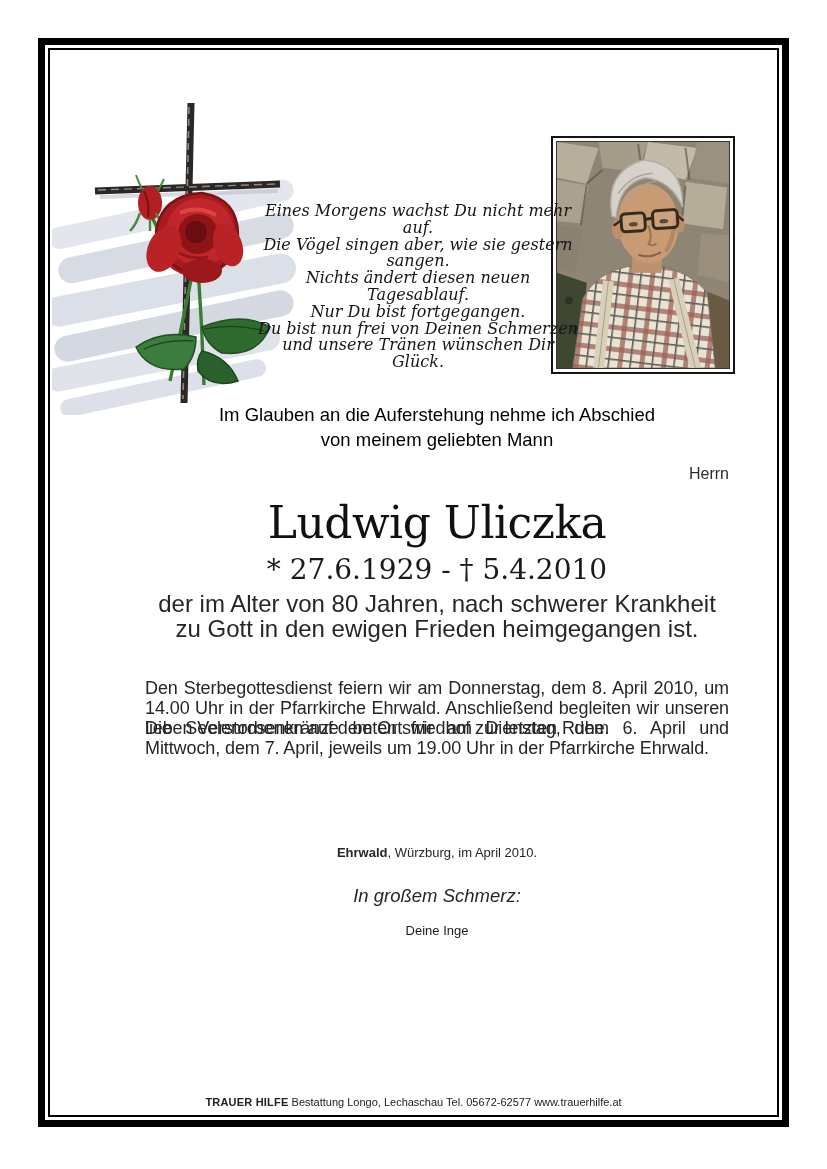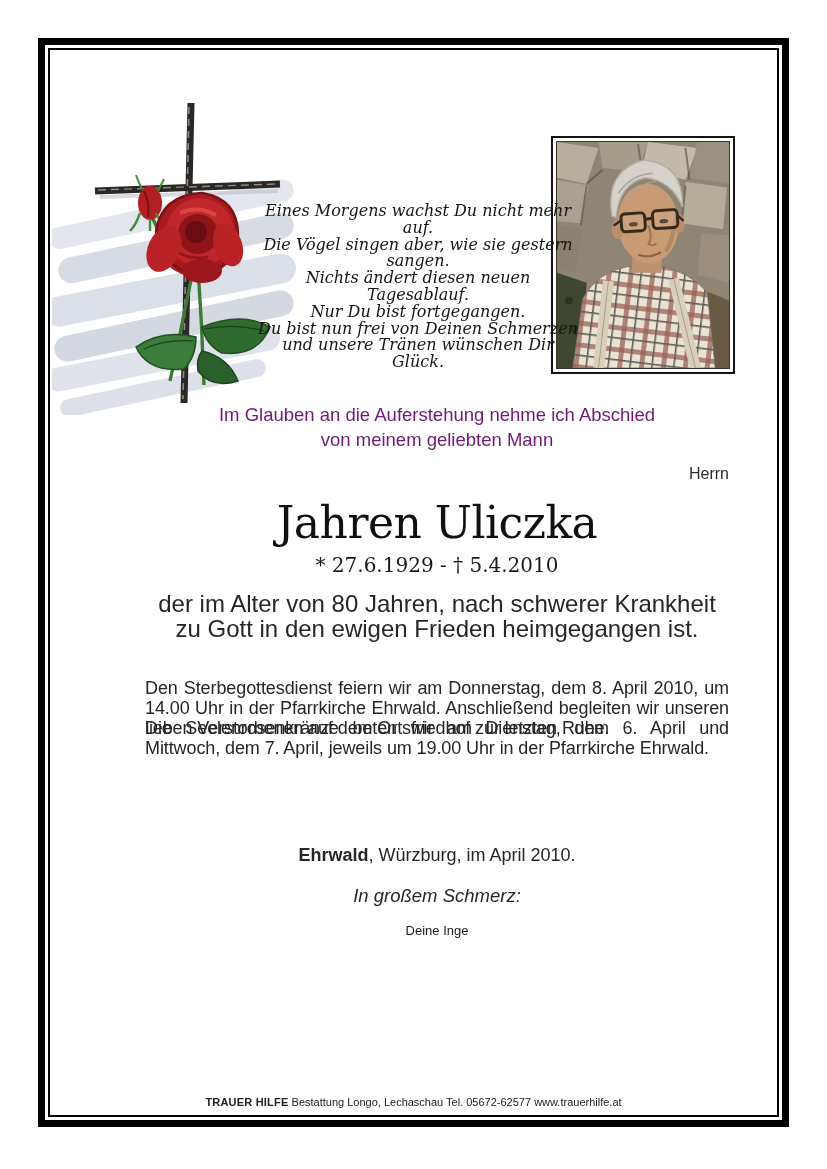--- a/index.html
+++ b/index.html
@@ -20,38 +20,38 @@
     position:absolute;left:551px;top:136px;width:184px;height:238px;
     border:2px solid #141414;background:#fff;padding:4px;box-sizing:border-box;
   }
   .photo svg{display:block;width:100%;height:100%;outline:1px solid #3a372f;}
   .poem{
     position:absolute;left:256px;top:203px;width:324px;
     text-align:center;font-family:"DejaVu Serif","Liberation Serif",serif;
     font-style:italic;font-size:16px;line-height:16.8px;color:#161616;
   }
   .colblock{position:absolute;left:145px;width:584px;text-align:center;}
-  .intro{top:402px;font-size:18.5px;line-height:25px;color:#701a75;}
+  .intro{top:402px;font-size:18.5px;line-height:25px;color:#000000;}
   .salutation{top:465px;font-size:16px;color:#2a2a2a;text-align:right;}
   .deceased-name{
     top:497px;font-family:"DejaVu Serif","Liberation Serif",serif;
     font-size:44px;line-height:52px;color:#101010;letter-spacing:-0.5px;
   }
   .life-dates{
     top:553px;font-family:"DejaVu Serif","Liberation Serif",serif;
-    font-size:20px;color:#1a1a1a;
+    font-size:28px;color:#1a1a1a;
   }
   .passing{top:591px;font-size:24px;line-height:25px;color:#262626;}
   .service{
     text-align:justify;font-size:18px;line-height:20px;color:#262626;
     letter-spacing:-0.1px;
   }
   .service-1{top:678px;}
   .service-2{top:718px;}
-  .place-date{top:845px;font-size:18px;color:#262626;}
+  .place-date{top:845px;font-size:13px;color:#262626;}
   .grief{top:885px;font-size:18.5px;color:#262626;font-style:italic;}
   .signature{top:923px;font-size:13px;font-weight:normal;color:#1c1c1c;}
   .relatives{top:961px;font-size:15px;color:#2a2a2a;}
   .footer{
     position:absolute;left:49px;top:1096px;width:729px;text-align:center;
     font-size:11px;color:#222;
   }
   .footer b{letter-spacing:0.2px;}
   .copyright{
     position:absolute;left:30px;top:1134px;font-size:8px;color:#333;
@@ -187,21 +187,21 @@
     <div>und unsere Tränen wünschen Dir Glück.</div>
   </div>
 
   <div class="colblock intro">
     <div>Im Glauben an die Auferstehung nehme ich Abschied</div>
     <div>von meinem geliebten Mann</div>
   </div>
 
   <div class="colblock salutation">Herrn</div>
 
-  <div class="colblock deceased-name">Jahren Uliczka</div>
+  <div class="colblock deceased-name">Ludwig Uliczka</div>
 
   <div class="colblock life-dates">* 27.6.1929 - † 5.4.2010</div>
 
   <div class="colblock passing">
     <div>der im Alter von 80 Jahren, nach schwerer Krankheit</div>
     <div>zu Gott in den ewigen Frieden heimgegangen ist.</div>
   </div>
 
   <div class="colblock service service-1">Den Sterbegottesdienst feiern wir am Donnerstag, dem 8. April 2010, um 14.00 Uhr in der Pfarrkirche Ehrwald. Anschließend begleiten wir unseren lieben Verstorbenen auf dem Ortsfriedhof zur letzten Ruhe.</div>
   <div class="colblock service service-2">Die Seelenrosenkränze beten wir am Dienstag, dem 6. April und Mittwoch, dem 7. April, jeweils um 19.00 Uhr in der Pfarrkirche Ehrwald.</div>

